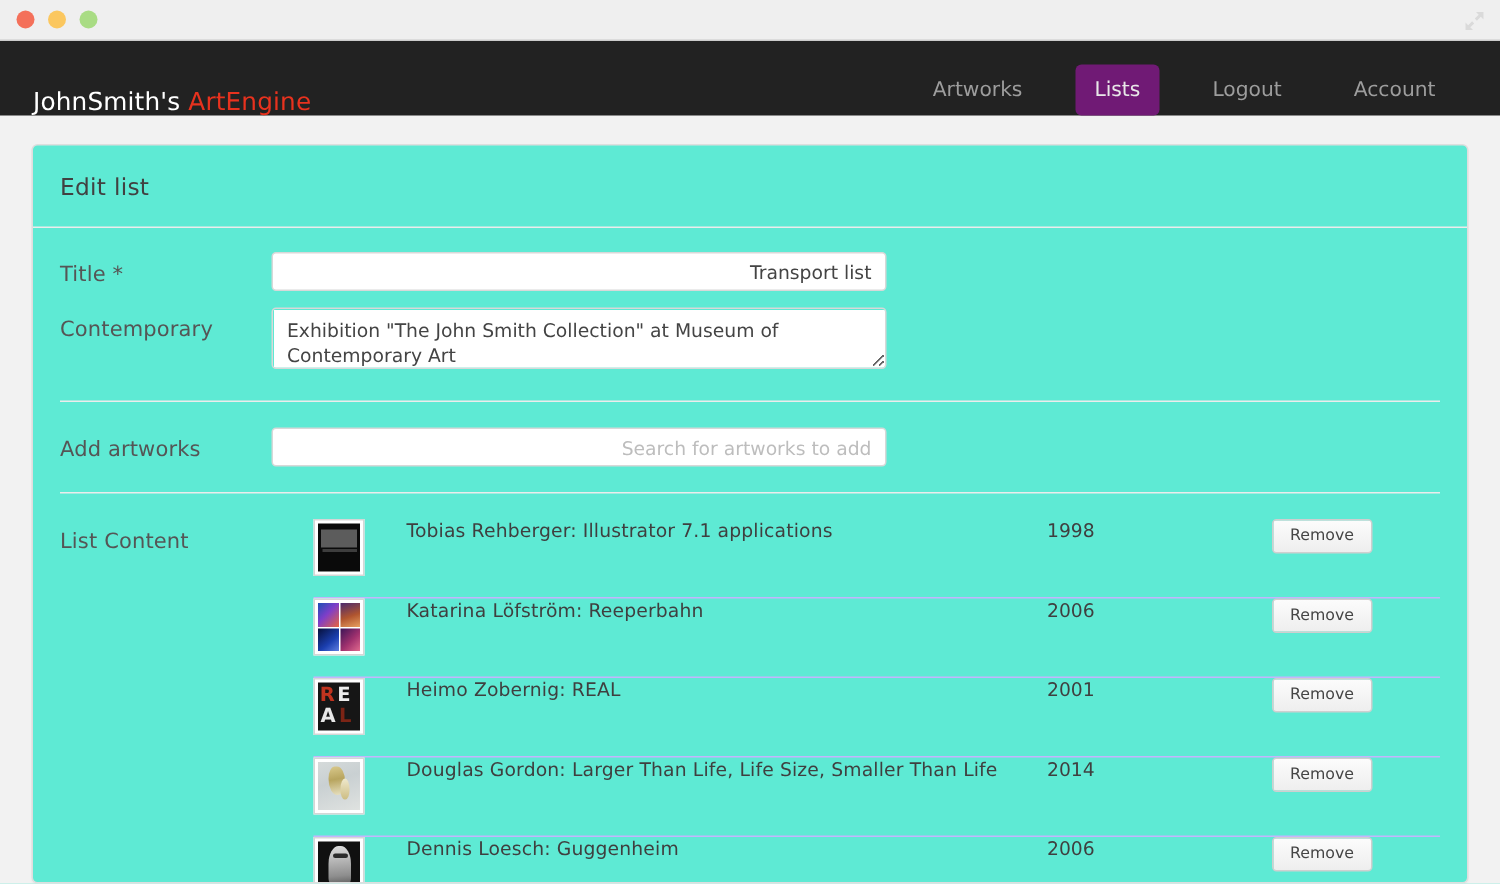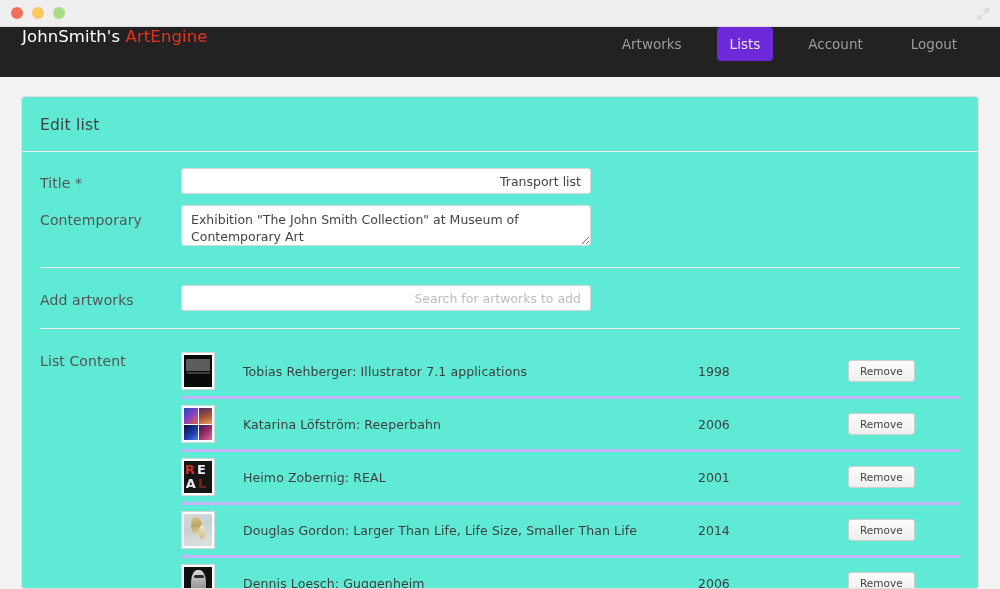--- a/index.html
+++ b/index.html
@@ -35,21 +35,21 @@
     width: 16px;
     height: 16px;
     opacity: .55;
   }
 
   
   .navbar {
     height: 50px;
     background: #222222;
     display: flex;
-    align-items: flex-start;
+    align-items: flex-end;
     padding: 0 22px;
   }
   .brand {
     font-size: 16.5px;
     letter-spacing: .1px;
     color: #ffffff;
     white-space: nowrap;
   }
   .brand .accent { color: #e8321e; }
   .nav-links {
@@ -61,21 +61,21 @@
   }
   .nav-link {
     font-size: 13.5px;
     color: #9d9d9d;
     padding: 9px 13px;
     border-radius: 4px;
     white-space: nowrap;
     text-decoration: none;
   }
   .nav-link.active {
-    background: #6d28d9;
+    background: #701a75;
     color: #e8e8e8;
   }
 
   
   .page-wrap {
     padding: 19px 21px 0 21px;
     height: 512px;
   }
   .panel {
     background: #5eead4;
@@ -155,23 +155,24 @@
   
   .content-row {
     display: flex;
     align-items: flex-start;
     padding: 0 18px;
   }
   .list-table { flex: 1; }
 
   .list-item {
     display: flex;
-    align-items: center;
+    align-items: flex-start;
     height: 53px;
-    border-bottom: 3px solid #c4b5fd;
+    border-bottom: 1px solid #c4b5fd;
+    margin-left: 28px;
   }
   .list-item:first-child { border-top: none; }
 
   .thumb-cell { width: 53px; flex: 0 0 53px; display: flex; align-items: center; }
   .thumb {
     width: 34px;
     height: 38px;
     border: 1px solid #d6d6d6;
     background: #ffffff;
     padding: 2px;
@@ -282,22 +283,22 @@
 </div>
 
 <div class="navbar">
   <div class="brand">
     <span>JohnSmith's</span>
     <span class="accent">ArtEngine</span>
   </div>
   <div class="nav-links">
     <a class="nav-link" href="#">Artworks</a>
     <a class="nav-link active" href="#">Lists</a>
+    <a class="nav-link" href="#">Logout</a>
     <a class="nav-link" href="#">Account</a>
-    <a class="nav-link" href="#">Logout</a>
   </div>
 </div>
 
 <div class="page-wrap">
   <div class="panel">
 
     <div class="panel-head">
       <h1 class="panel-title">Edit list</h1>
     </div>
 

